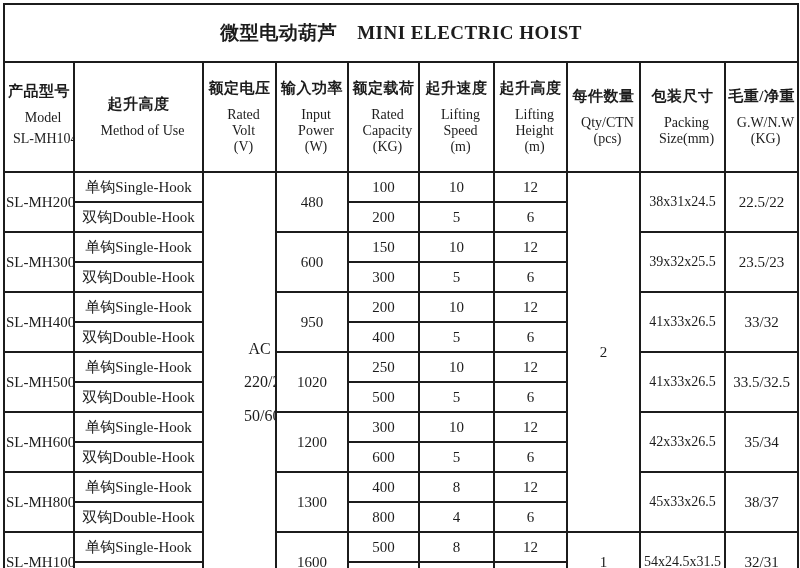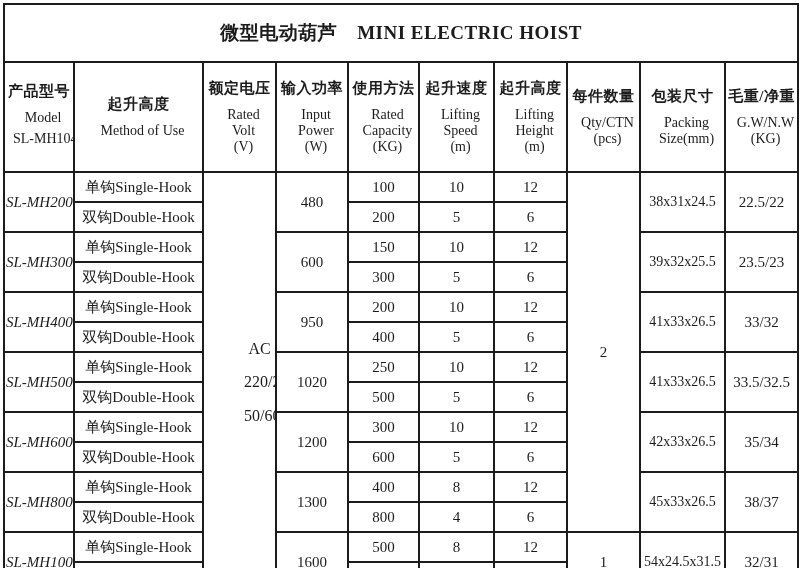--- a/index.html
+++ b/index.html
@@ -47,21 +47,20 @@
     margin-bottom: 9px;
     letter-spacing: 0.5px;
   }
   .hen { display: block; font-size: 14px; line-height: 1.15; margin-left: 8px; }
   .hen span { display: block; }
   td.model-col .hen span { margin: 5px 0; }
   td.model {
     text-align: left;
     padding-left: 1px;
     font-size: 15px;
-    font-style: italic;
   }
   td.method { font-size: 15px; margin-top: 24px; }
   td.volt { font-size: 16px; }
   td.volt span { display: block; line-height: 2.1; margin-left: 40px; }
   td.qty { font-size: 15px; }
   td.pack { font-size: 14px; }
 </style>
 </head>
 <body>
 
@@ -109,21 +108,21 @@
     </td>
     <td>
       <span class="hzh">输入功率</span>
       <span class="hen">
               <span>Input</span>
               <span>Power</span>
               <span>(W)</span>
             </span>
     </td>
     <td>
-      <span class="hzh">使用方法</span>
+      <span class="hzh">额定载荷</span>
       <span class="hen">
               <span>Rated</span>
               <span>Capacity</span>
               <span>(KG)</span>
             </span>
     </td>
     <td>
       <span class="hzh">起升速度</span>
       <span class="hen">
               <span>Lifting</span>

